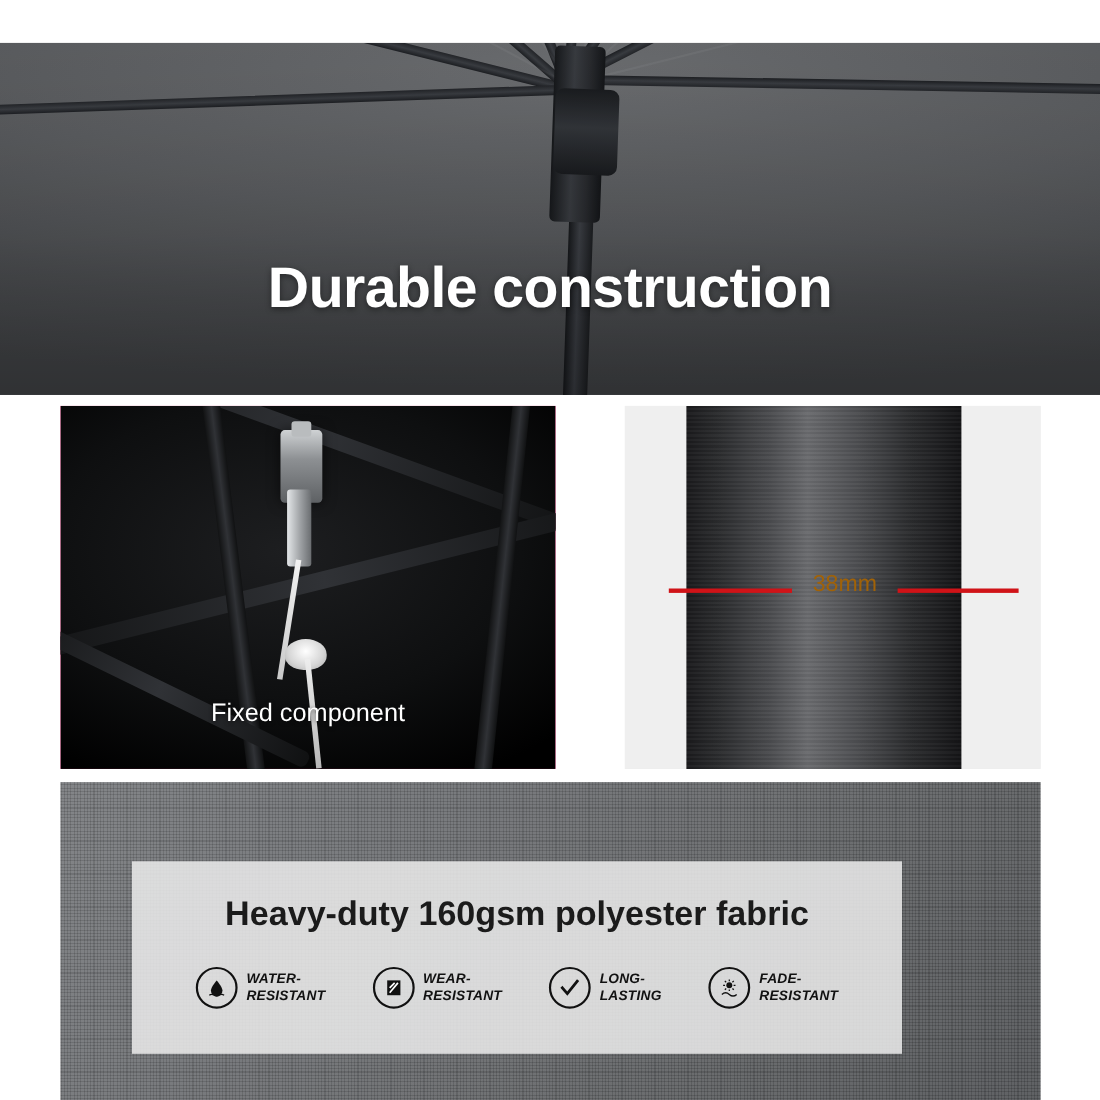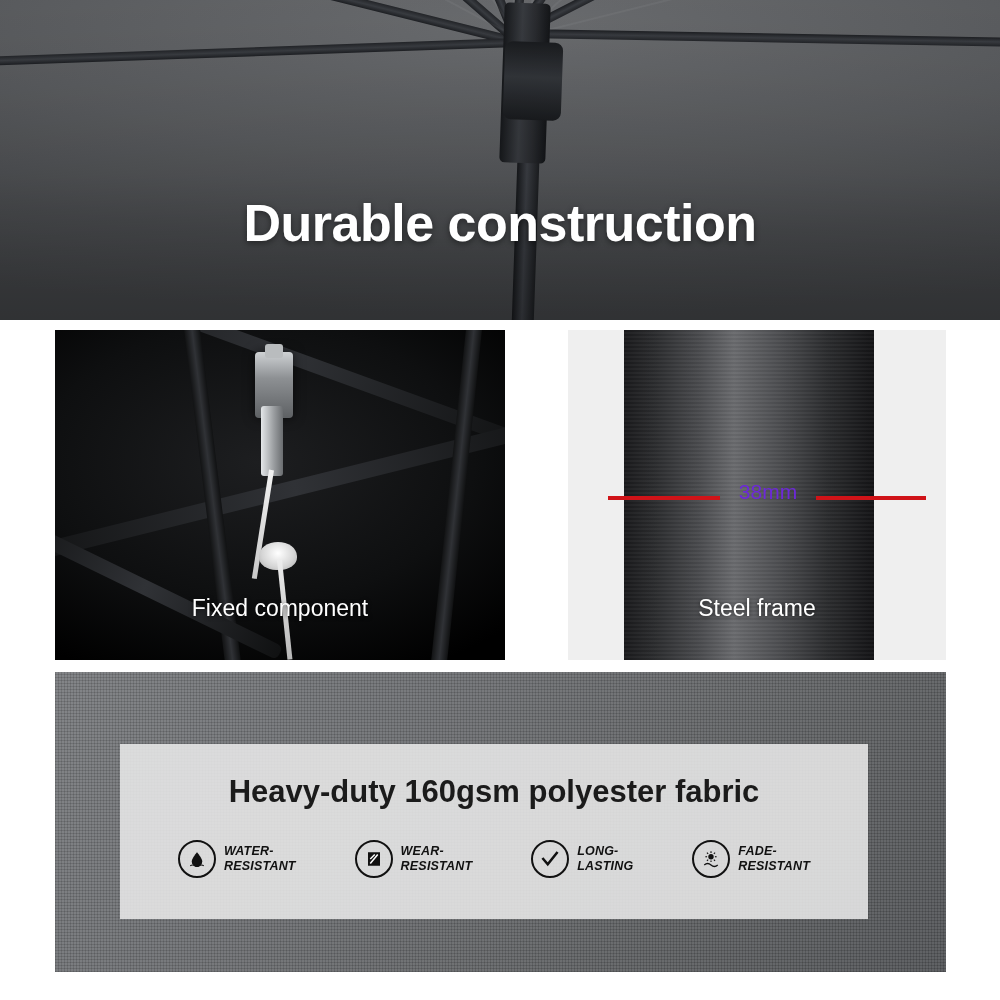--- a/index.html
+++ b/index.html
@@ -13,20 +13,21 @@
     height: 1000px;
     font-family: "Liberation Sans", sans-serif;
     overflow: hidden;
   }
 
   .page {
     position: relative;
     width: 1000px;
     height: 720px;
     background: #ffffff;
+    margin-top: 39px;
   }
 
   
   .hero {
     position: absolute;
     left: 0;
     top: 0;
     width: 1000px;
     height: 320px;
     overflow: hidden;
@@ -212,21 +213,21 @@
   }
   .meas-left  { left: 40px;  width: 112px; }
   .meas-right { left: 248px; width: 110px; }
   .meas-label {
     position: absolute;
     left: 152px;
     top: 150px;
     width: 96px;
     text-align: center;
     font-size: 21px;
-    color: #6d28d9;
+    color: #a16207;
     font-weight: 400;
   }
 
   .panel-caption {
     position: absolute;
     bottom: 38px;
     width: 100%;
     text-align: center;
     font-size: 23px;
     color: #ffffff;
@@ -246,21 +247,20 @@
       linear-gradient(135deg,#7b7d80 0%, #6e7073 40%, #616365 70%, #55575a 100%);
     overflow: hidden;
   }
   .fabric-card {
     position: absolute;
     left: 65px;
     top: 72px;
     width: 700px;
     height: 175px;
     background: rgba(232,232,232,0.88);
-    padding-left: 48px;
   }
   .fabric-title {
     position: absolute;
     left: 0; right: 0;
     top: 30px;
     text-align: center;
     font-size: 31px;
     font-weight: 700;
     color: #1b1b1b;
   }
@@ -351,21 +351,20 @@
 
     <div class="panel panel-right">
       <div class="tube-bg">
         <div class="tube">
             <div class="tube-tex"></div>
           </div>
       </div>
       <div class="meas-line meas-left"></div>
       <div class="meas-line meas-right"></div>
       <div class="meas-label">38mm</div>
-      <div class="panel-caption">Steel frame</div>
     </div>
   </div>
 
   <div class="fabric">
     <div class="fabric-card">
       <div class="fabric-title">Heavy-duty 160gsm polyester fabric</div>
 
       <div class="feature-row">
 
         <div class="feature">

